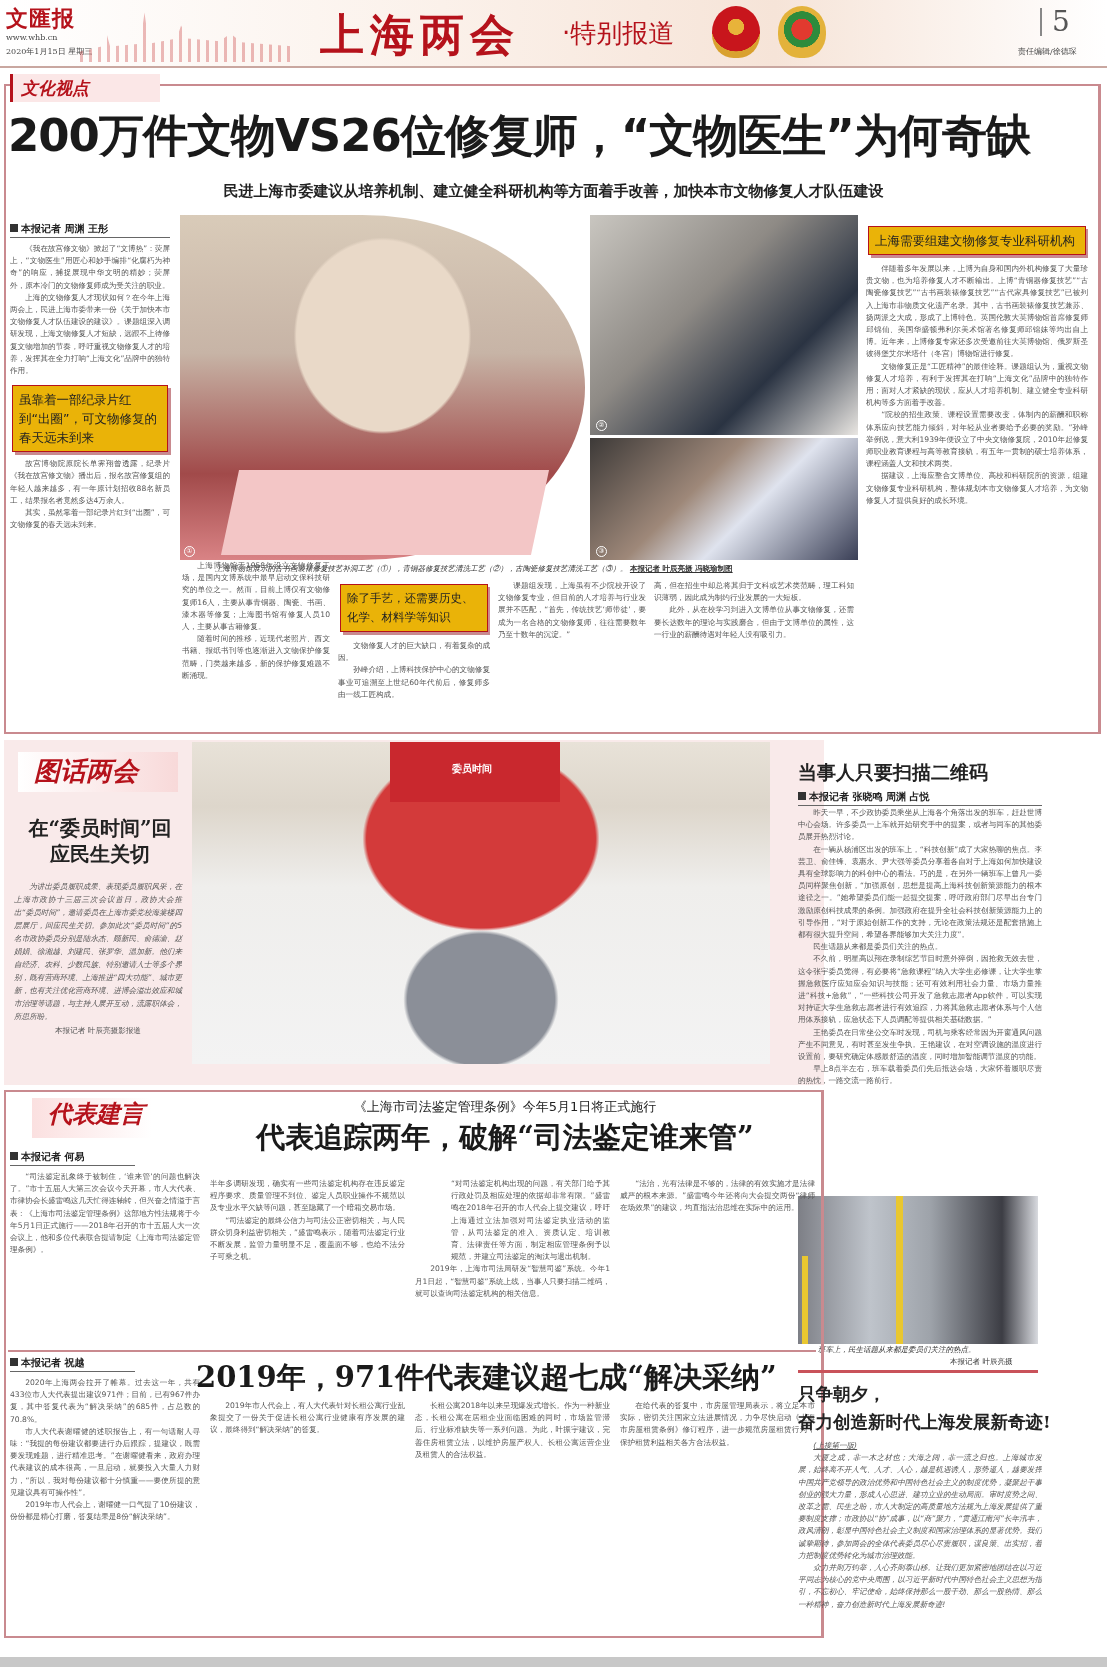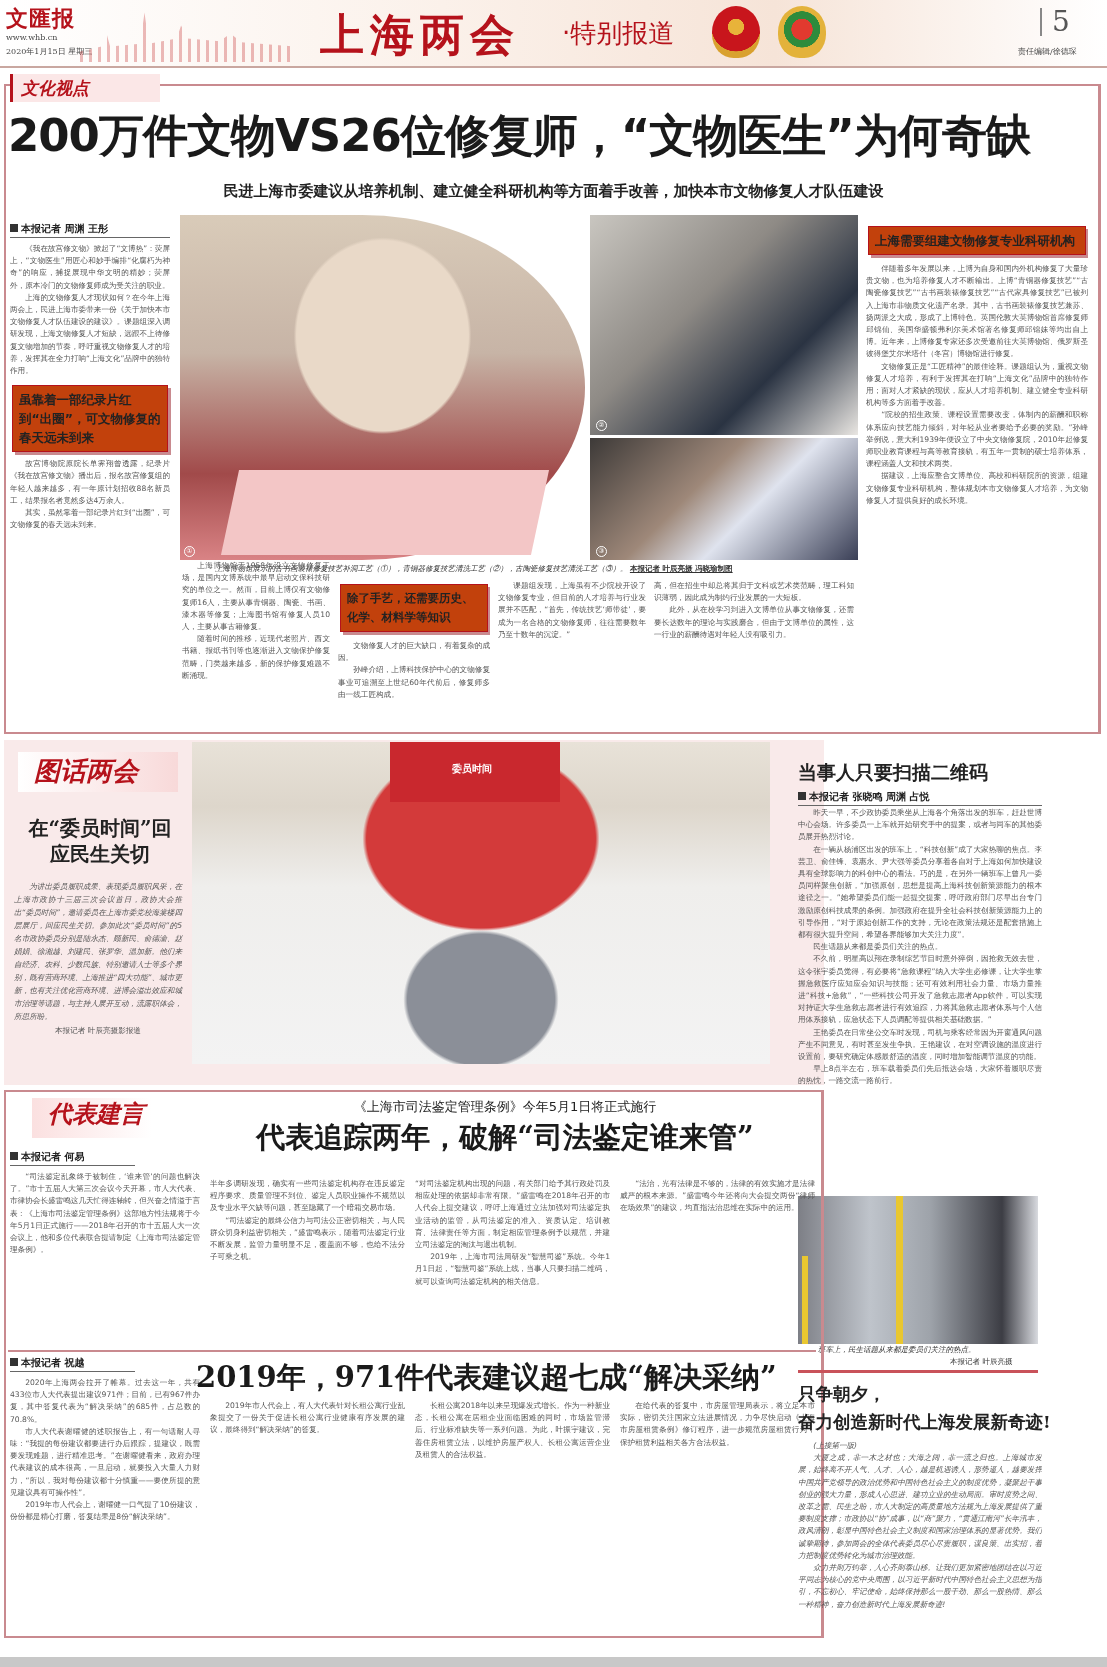--- a/index.html
+++ b/index.html
@@ -25,21 +25,21 @@
   .boxC { left: 4px; top: 1090px; width: 820px; height: 548px; border: 2px solid #c98a8f; border-right-width: 3px; }
 
   .tag { background: #fbe7e7; color: #b5121b; font-style: italic; font-weight: bold; font-family: "DejaVu Serif", serif; }
   .tagA { left: 10px; top: 74px; width: 150px; height: 28px; font-size: 17px; padding: 3px 8px; border-left: 3px solid #b5121b; }
   .headline1 { left: 8px; top: 106px; width: 1095px; font-size: 45px; font-weight: bold; font-family: "DejaVu Sans", sans-serif; color: #1a1a1a; letter-spacing: -1px; white-space: nowrap; }
   .deck1 { left: 0; top: 182px; width: 1107px; text-align: center; font-size: 15px; font-weight: bold; color: #222; }
 
   .byline { font-size: 10px; font-weight: bold; color: #222; border-bottom: 1px solid #666; padding-bottom: 1px; font-family: "DejaVu Sans", sans-serif; }
   .byline .sq { display: inline-block; width: 8px; height: 8px; background: #333; margin-right: 3px; }
   .body { font-size: 7.6px; line-height: 12.2px; color: #555; text-align: justify; text-indent: 2em; font-family: "DejaVu Sans", sans-serif; }
-  .subhead { border: 1px solid #b5121b; box-shadow: 3px 3px 0 #c98a8f; padding: 4px 6px; font-size: 12.5px; font-weight: bold; color: #222; font-family: "DejaVu Sans", sans-serif; line-height: 19px; background: #c2410c; }
+  .subhead { border: 1px solid #b5121b; box-shadow: 3px 3px 0 #c98a8f; padding: 4px 6px; font-size: 12.5px; font-weight: normal; color: #222; font-family: "DejaVu Sans", sans-serif; line-height: 19px; background: #eab308; }
 
   .photo { overflow: hidden; }
   .ph-main { left: 180px; top: 215px; width: 405px; height: 345px; background: radial-gradient(ellipse at 50% 35%,#e9d9c8 0 30%,transparent 31%), linear-gradient(180deg,#d9cbb9 0%,#c7b4a6 40%,#a14a4a 75%,#d98385 100%); border-radius: 0 55% 55% 0 / 0 50% 50% 0; }
   .ph-table { left: 230px; top: 470px; width: 310px; height: 85px; background: #f3c6c6; transform: skewX(-12deg); }
   .ph-r1 { left: 590px; top: 215px; width: 268px; height: 220px; background: linear-gradient(135deg,#c9c6c0 0%,#8e8a85 40%,#2a3342 70%,#e9e6e2 100%); }
   .ph-r2 { left: 590px; top: 438px; width: 268px; height: 122px; background: linear-gradient(135deg,#3d3a38 0%,#9e8879 40%,#dfe3ee 60%,#3a3f56 100%); }
   .caption { font-size: 7.5px; color: #333; font-style: italic; }
   .num { width: 11px; height: 11px; border-radius: 50%; border: 1px solid #fff; color: #fff; font-size: 7px; text-align: center; line-height: 9px; }
   .tagB { left: 18px; top: 752px; width: 160px; height: 40px; font-size: 26px; padding-top: 2px; padding-left: 16px; background: linear-gradient(90deg,#fff 0%,#f8d9d9 100%); }
   .head2 { left: 20px; top: 815px; width: 160px; text-align: center; font-size: 20px; font-weight: bold; line-height: 26px; color: #222; }
@@ -158,21 +158,21 @@
 <div class="abs head4">代表追踪两年，破解“司法鉴定谁来管”</div>
 <div class="abs" style="left:10px;top:1150px;width:190px;height:196px;overflow:hidden;">
   <div class="byline" style="width:125px;"><span class="sq"></span><span>本报记者</span> <span>何易</span></div>
   <p class="body" style="margin-top:5px;">“司法鉴定乱象终于被制住，‘谁来管’的问题也解决了。”市十五届人大第三次会议今天开幕，市人大代表、市律协会长盛雷鸣这几天忙得连轴转，但兴奋之情溢于言表：《上海市司法鉴定管理条例》这部地方性法规将于今年5月1日正式施行——2018年召开的市十五届人大一次会议上，他和多位代表联合提请制定《上海市司法鉴定管理条例》。</p>
 </div>
 <div class="abs" style="left:210px;top:1178px;width:195px;height:168px;overflow:hidden;">
   <p class="body" style="text-indent:0;">半年多调研发现，确实有一些司法鉴定机构存在违反鉴定程序要求、质量管理不到位、鉴定人员职业操作不规范以及专业水平欠缺等问题，甚至隐藏了一个暗箱交易市场。</p>
   <p class="body">“司法鉴定的最终公信力与司法公正密切相关，与人民群众切身利益密切相关，”盛雷鸣表示，随着司法鉴定行业不断发展，监管力量明显不足，覆盖面不够，也给不法分子可乘之机。</p>
 </div>
 <div class="abs" style="left:415px;top:1178px;width:195px;height:168px;overflow:hidden;">
-  <p class="body" style="text-indent:0;">“对司法鉴定机构出现的问题，有关部门给予其行政处罚及相应处理的依据却非常有限。”盛雷鸣在2018年召开的市人代会上提交建议，呼吁上海通过立法加强对司法鉴定执业活动的监管，从司法鉴定的准入、资质认定、培训教育、法律责任等方面，制定相应管理条例予以规范，并建立司法鉴定的淘汰与退出机制。</p>
+  <p class="body" style="text-indent:0;margin-left:36px;">“对司法鉴定机构出现的问题，有关部门给予其行政处罚及相应处理的依据却非常有限。”盛雷鸣在2018年召开的市人代会上提交建议，呼吁上海通过立法加强对司法鉴定执业活动的监管，从司法鉴定的准入、资质认定、培训教育、法律责任等方面，制定相应管理条例予以规范，并建立司法鉴定的淘汰与退出机制。</p>
   <p class="body">2019年，上海市司法局研发“智慧司鉴”系统。今年1月1日起，“智慧司鉴”系统上线，当事人只要扫描二维码，就可以查询司法鉴定机构的相关信息。</p>
 </div>
 <div class="abs" style="left:620px;top:1178px;width:195px;height:168px;overflow:hidden;">
   <p class="body">“法治，光有法律是不够的，法律的有效实施才是法律威严的根本来源。”盛雷鸣今年还将向大会提交两份“律师在场效果”的建议，均直指法治思维在实际中的运用。</p>
 </div>
 <div class="abs divider-red"></div>
 
 <div class="abs" style="left:10px;top:1356px;width:190px;height:275px;overflow:hidden;">
   <div class="byline" style="width:125px;"><span class="sq"></span><span>本报记者</span> <span>祝越</span></div>
   <p class="body" style="margin-top:5px;">2020年上海两会拉开了帷幕。过去这一年，共有433位市人大代表提出建议971件；目前，已有967件办复，其中答复代表为“解决采纳”的685件，占总数的70.8%。</p>
@@ -189,18 +189,18 @@
 <div class="abs" style="left:620px;top:1400px;width:195px;height:230px;overflow:hidden;">
   <p class="body">在给代表的答复中，市房屋管理局表示，将立足本市实际，密切关注国家立法进展情况，力争尽快启动《上海市房屋租赁条例》修订程序，进一步规范房屋租赁行为，保护租赁利益相关各方合法权益。</p>
 </div>
 
 <div class="abs rule-right"></div>
 <div class="abs head6">
   <div>只争朝夕，</div>
   <div>奋力创造新时代上海发展新奇迹!</div>
 </div>
 <div class="abs" style="left:798px;top:1440px;width:244px;height:212px;overflow:hidden;">
-  <p class="body" style="font-style:italic;">(上接第一版)</p>
+  <p class="body" style="font-style:italic;text-decoration:underline;">(上接第一版)</p>
   <p class="body" style="font-style:italic;">大厦之成，非一木之材也；大海之阔，非一流之归也。上海城市发展，始终离不开人气、人才、人心，越是机遇诱人，形势逼人，越要发挥中国共产党领导的政治优势和中国特色社会主义的制度优势，凝聚起干事创业的强大力量，形成人心思进、建功立业的生动局面。审时度势之间、改革之需、民生之盼，市人大制定的高质量地方法规为上海发展提供了重要制度支撑；市政协以“协”成事，以“商”聚力，“贯通江南河”长年汛丰，政风清朗，彰显中国特色社会主义制度和国家治理体系的显著优势。我们诚挚期待，参加两会的全体代表委员尽心尽责履职，谋良策、出实招，着力把制度优势转化为城市治理效能。</p>
   <p class="body" style="font-style:italic;">众力并则万钧举，人心齐则泰山移。让我们更加紧密地团结在以习近平同志为核心的党中央周围，以习近平新时代中国特色社会主义思想为指引，不忘初心、牢记使命，始终保持那么一股干劲、那么一股热情、那么一种精神，奋力创造新时代上海发展新奇迹!</p>
 </div>
 
 <div class="abs bottom-bar"></div>
 
 </body></html>

